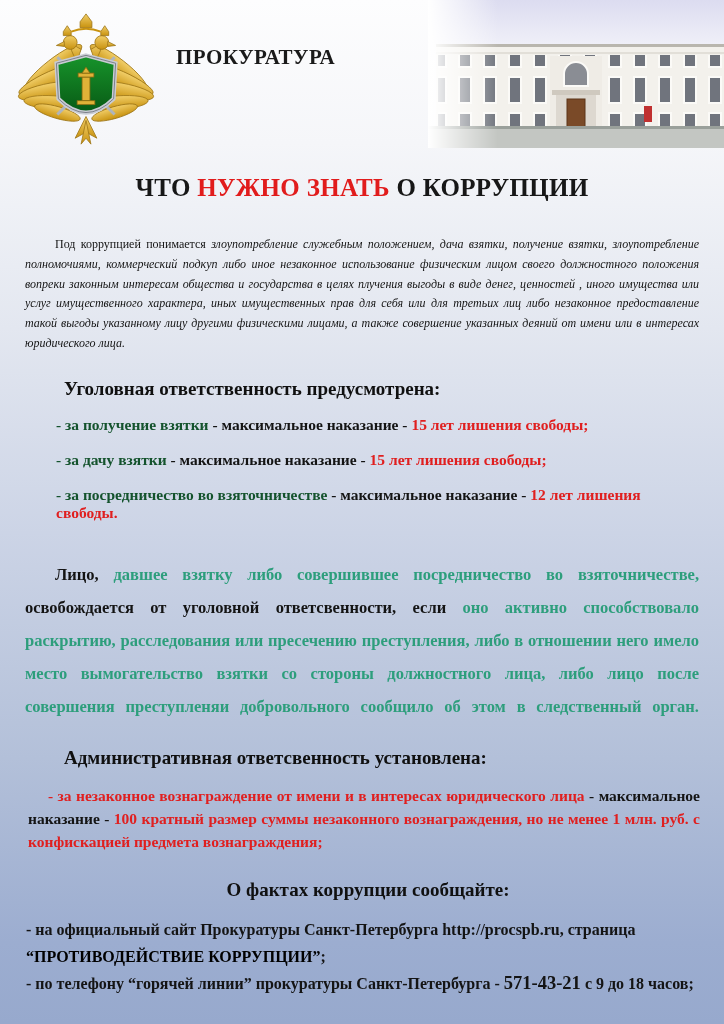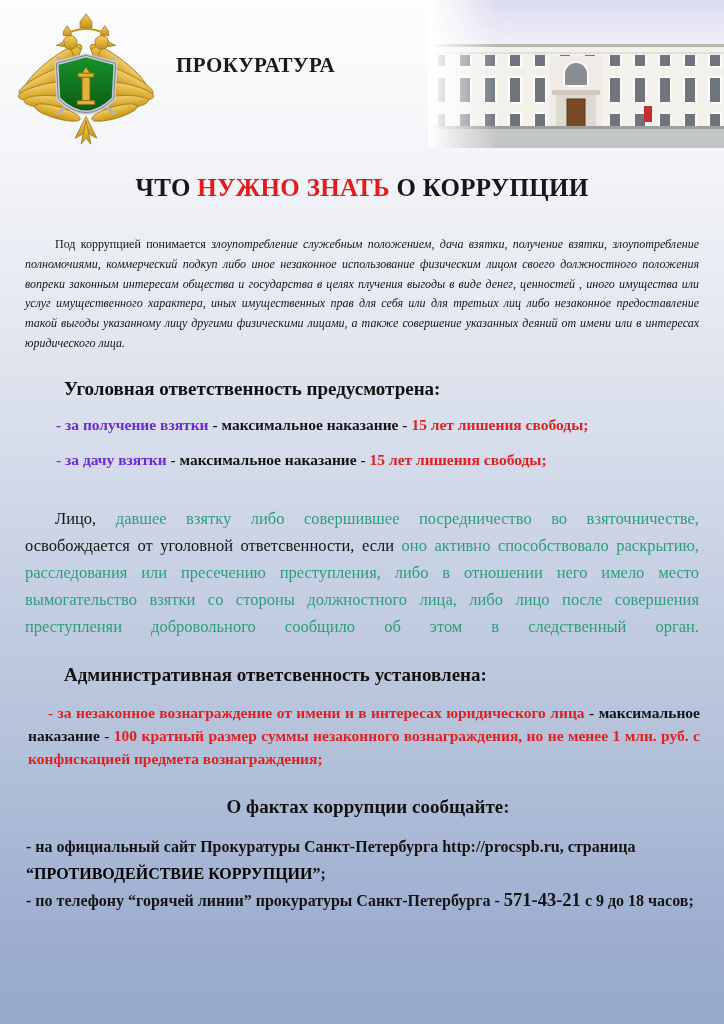--- a/index.html
+++ b/index.html
@@ -6,46 +6,46 @@
   body{
     width:724px;height:1024px;overflow:hidden;
     font-family:"Liberation Serif","DejaVu Serif",serif;
     background:linear-gradient(180deg,#fdfdfe 0%,#f5f6f9 14%,#e3e7f0 32%,#ccd4e6 52%,#b3c0d9 74%,#9cadd0 92%,#97a9cd 100%);
     color:#141414;
     position:relative;
   }
   .header{position:relative;height:158px;}
   .emblem{position:absolute;left:12px;top:6px;width:148px;height:148px;}
   .org-name{
-    position:absolute;left:176px;top:50px;
+    position:absolute;left:176px;top:42px;
     font-weight:bold;font-size:21px;line-height:31px;color:#1a1a1a;letter-spacing:.5px;
   }
   .building{position:absolute;right:0;top:0;width:296px;height:148px;}
   .title{
     text-align:center;margin:16px 10px 0 10px;
     font-size:25px;font-weight:bold;letter-spacing:.3px;color:#171717;
   }
   .title .red{color:#e11c1c;}
   .definition{
     margin:33px 25px 0 25px;text-align:justify;
     font-size:12px;line-height:19.8px;font-weight:normal;text-indent:30px;
   }
   .definition .lead{font-style:normal;}
   .definition .body-it{font-style:italic;}
   .section-heading{
     margin:24px 24px 0 64px;font-size:19px;font-weight:bold;color:#101010;
   }
   .crim-list{margin:16px 24px 0 56px;font-size:15.5px;font-weight:bold;}
   .crim-item{margin-bottom:17px;}
-  .offense-dark{color:#6d28d9;}
+  .offense-dark{color:#14532d;}
   .mid-black{color:#141414;}
   .penalty-red{color:#e01f1f;}
   .exemption{
     margin:36px 25px 0 25px;text-align:justify;text-align-last:justify;
-    font-size:16.5px;line-height:27px;font-weight:normal;text-indent:30px;
+    font-size:16.5px;line-height:33px;font-weight:bold;text-indent:30px;
   }
   .exemption .green{color:#2d9e7c;}
   .admin-list{margin:15px 24px 0 28px;font-size:15.5px;font-weight:bold;}
   .admin-item{text-align:justify;text-indent:20px;line-height:23px;margin-bottom:8px;}
   .admin-red{color:#e01f1f;}
   .report-heading{
     margin:26px 0 0 0;text-align:center;font-size:19px;font-weight:bold;color:#101010;padding-left:12px;
   }
   .contacts{margin:15px 22px 0 26px;font-size:16px;font-weight:bold;line-height:27px;}
   .contacts .red{color:#000000;}
@@ -162,20 +162,21 @@
 
 <div class="title"><span>ЧТО </span><span class="red">НУЖНО ЗНАТЬ</span><span> О КОРРУПЦИИ</span></div>
 
 <p class="definition"><span class="lead">Под коррупцией понимается </span><span class="body-it">злоупотребление служебным положением, дача взятки, получение взятки, злоупотребление полномочиями, коммерческий подкуп либо иное незаконное использование физическим лицом своего должностного положения вопреки законным интересам общества и государства в целях плучения выгоды в виде денег, ценностей , иного имущества или услуг имущественного характера, иных имущественных прав для себя или для третьих лиц либо незаконное предоставление такой выгоды указанному лицу другими физическими лицами, а также совершение указанных деяний от имени или в интересах  юридического лица.</span></p>
 
 <div class="section-heading">Уголовная ответственность предусмотрена:</div>
 
 <div class="crim-list">
   <div class="crim-item"><span class="offense-dark">- за получение взятки</span><span class="mid-black"> - максимальное наказание - </span><span class="penalty-red">15 лет  лишения свободы;</span></div>
   <div class="crim-item"><span class="offense-dark">- за дачу взятки</span><span class="mid-black"> - максимальное наказание - </span><span class="penalty-red">15 лет лишения свободы;</span></div>
+  <div class="crim-item"><span class="offense-dark">- за посредничество во взяточничестве</span><span class="mid-black"> - максимальное наказание - </span><span class="penalty-red">12 лет лишения свободы.</span></div>
 </div>
 
 <p class="exemption"><span>Лицо, </span><span class="green">давшее взятку либо совершившее посредничество во взяточничестве, </span><span>освобождается от уголовной ответсвенности, если </span><span class="green">оно активно способствовало раскрытию, расследования или пресечению преступления, либо в отношении него имело место вымогательство взятки со стороны должностного лица, либо лицо после совершения преступленяи добровольного сообщило об этом в следственный орган.</span></p>
 
 <div class="section-heading">Административная ответсвенность установлена:</div>
 
 <div class="admin-list">
   <div class="admin-item"><span class="admin-red">- за незаконное вознаграждение от имени и в интересах юридического лица</span><span class="mid-black"> - максимальное наказание - </span><span class="admin-red">100 кратный размер суммы незаконного вознаграждения, но не менее 1 млн. руб. с конфискацией предмета вознаграждения;</span></div>
 </div>
 

